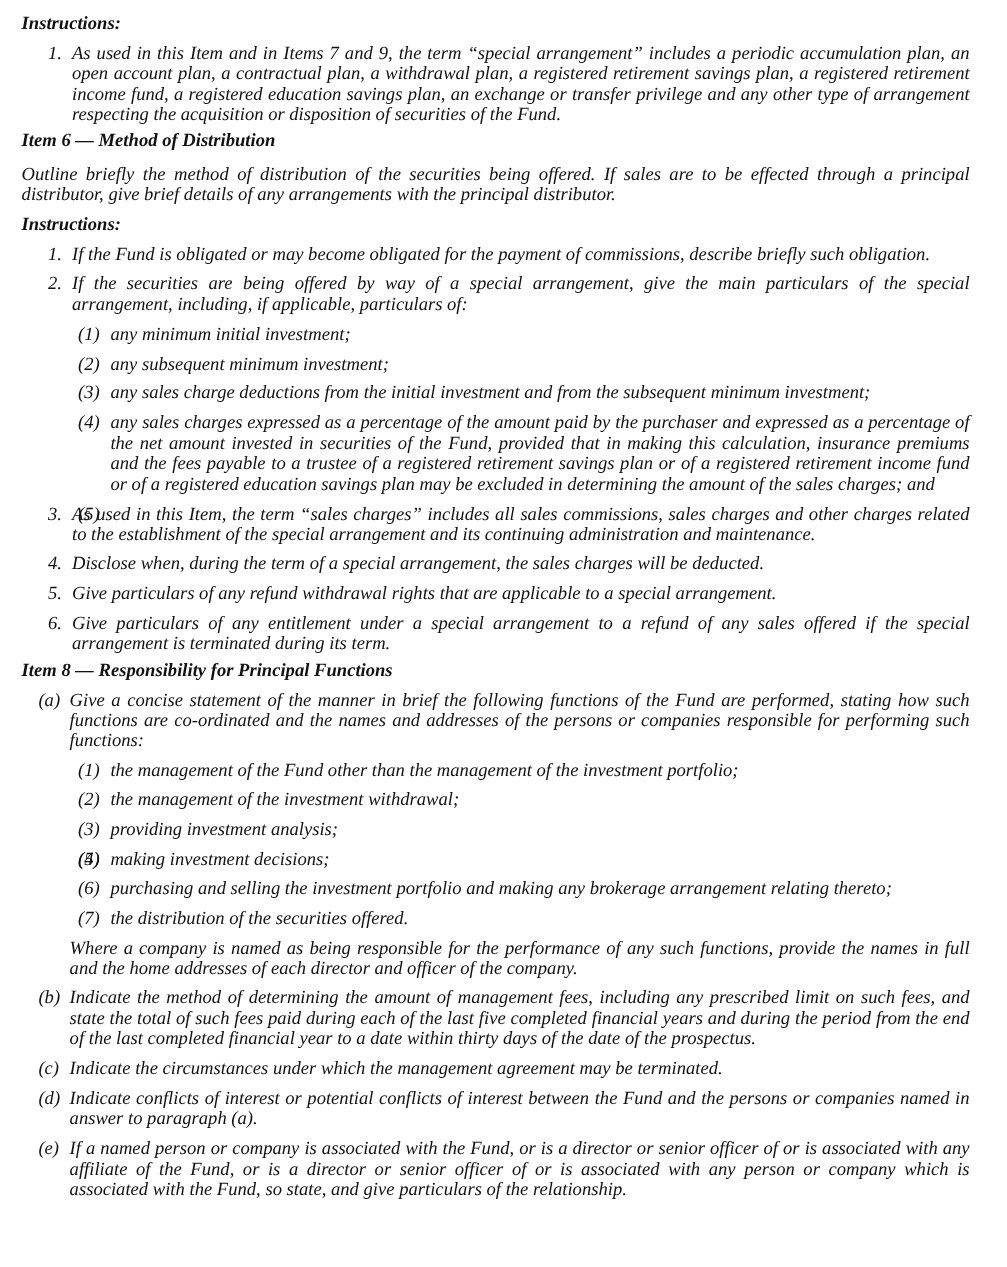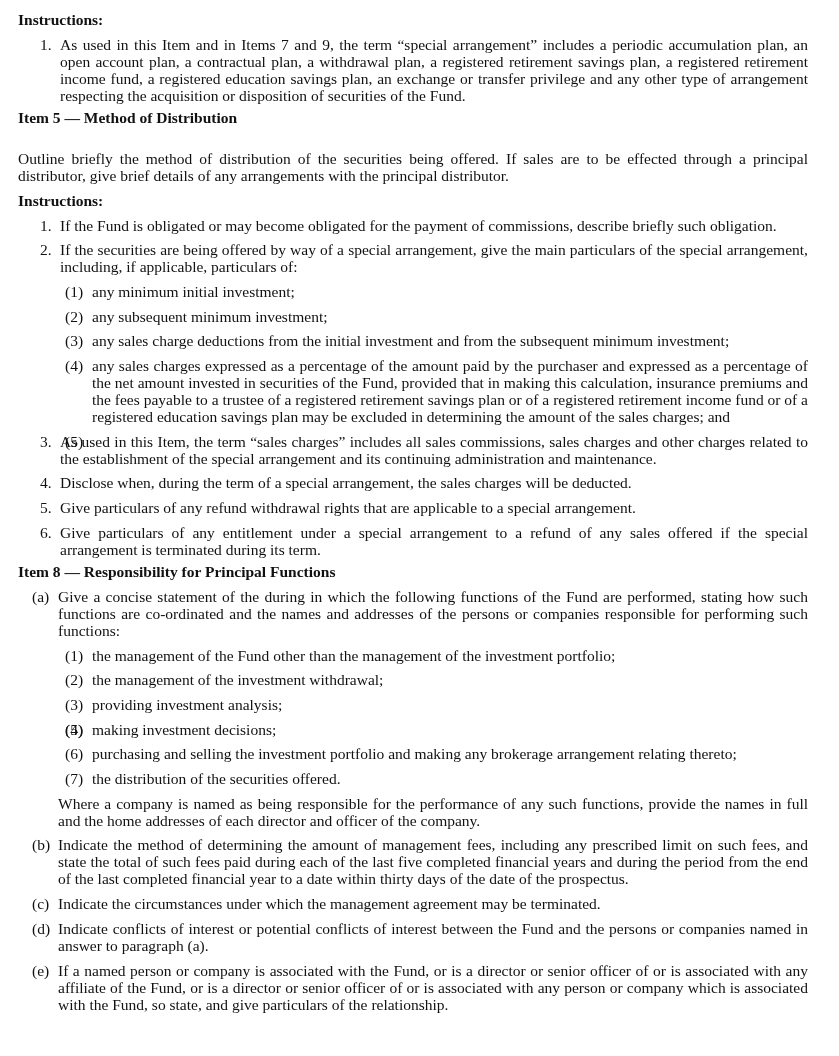--- a/index.html
+++ b/index.html
@@ -1,26 +1,26 @@
 <!DOCTYPE html>
 <html><head>
 <meta charset="utf-8">
 <style>
   html, body { margin: 0; padding: 0; background: #ffffff; }
   body {
     width: 839px; height: 1056px; overflow: hidden;
     font-family: "Liberation Serif", "DejaVu Serif", serif;
     font-size: 15.5px; line-height: 17px; color: #111111;
   }
-  .page { padding: 11px 31px 0 18px; }
+  .page { padding: 11px 31px 0 18px; font-style: italic; }
   .blk { margin: 0; margin-top: 7.7px; text-align: justify; position: relative; }
   .blk.first { margin-top: 0; }
   .h { font-weight: bold; text-align: left; }
   .h.after-para { margin-top: 5.5px; }
-  .body-after-h { margin-top: 24px; }
+  .body-after-h { margin-top: 11px; }
   .mk { position: absolute; top: 0; left: 0; }
   
   .num { padding-left: 42px; }
   .num > .mk { left: 22px; }
   
   .sub { padding-left: 74px; }
   .sub > .mk { left: 47px; }
   
   .let { padding-left: 40px; }
   .let > .mk { left: 14px; }
@@ -30,21 +30,21 @@
 <body>
 
 <div class="page">
 
   <div class="blk first h">Instructions:</div>
   <div class="blk num">
     <span class="mk">1.</span>
     <span>As used in this Item and in Items 7 and 9, the term “special arrangement” includes a periodic accumulation plan, an open account plan, a contractual plan, a withdrawal plan, a registered retirement savings plan, a registered retirement income fund, a registered education savings plan, an exchange or transfer privilege and any other type of arrangement respecting the acquisition or disposition of securities of the Fund.</span>
   </div>
 
-  <div class="blk h after-para">Item 5 — Method of Distribution</div>
+  <div class="blk h after-para">Item 6 — Method of Distribution</div>
   <div class="blk body-after-h">Outline briefly the method of distribution of the securities being offered. If sales are to be effected through a principal distributor, give brief details of any arrangements with the principal distributor.</div>
   <div class="blk h">Instructions:</div>
 
   <div class="blk num">
     <span class="mk">1.</span>
     <span>If the Fund is obligated or may become obligated for the payment of commissions, describe briefly such obligation.</span>
   </div>
   <div class="blk num">
     <span class="mk">2.</span>
     <span>If the securities are being offered by way of a special arrangement, give the main particulars of the special arrangement, including, if applicable, particulars of:</span>
@@ -82,21 +82,21 @@
   </div>
   <div class="blk num">
     <span class="mk">6.</span>
     <span>Give particulars of any entitlement under a special arrangement to a refund of any sales offered if the special arrangement is terminated during its term.</span>
   </div>
 
   <div class="blk h after-para">Item 8 — Responsibility for Principal Functions</div>
 
   <div class="blk let">
     <span class="mk">(a)</span>
-    <span>Give a concise statement of the during in which the following functions of the Fund are performed, stating how such functions are co-ordinated and the names and addresses of the persons or companies responsible for performing such functions:</span>
+    <span>Give a concise statement of the manner in brief the following functions of the Fund are performed, stating how such functions are co-ordinated and the names and addresses of the persons or companies responsible for performing such functions:</span>
   </div>
   <div class="blk sub">
     <span class="mk">(1)</span>
     <span>the management of the Fund other than the management of the investment portfolio;</span>
   </div>
   <div class="blk sub">
     <span class="mk">(2)</span>
     <span>the management of the investment withdrawal;</span>
   </div>
   <div class="blk sub">

